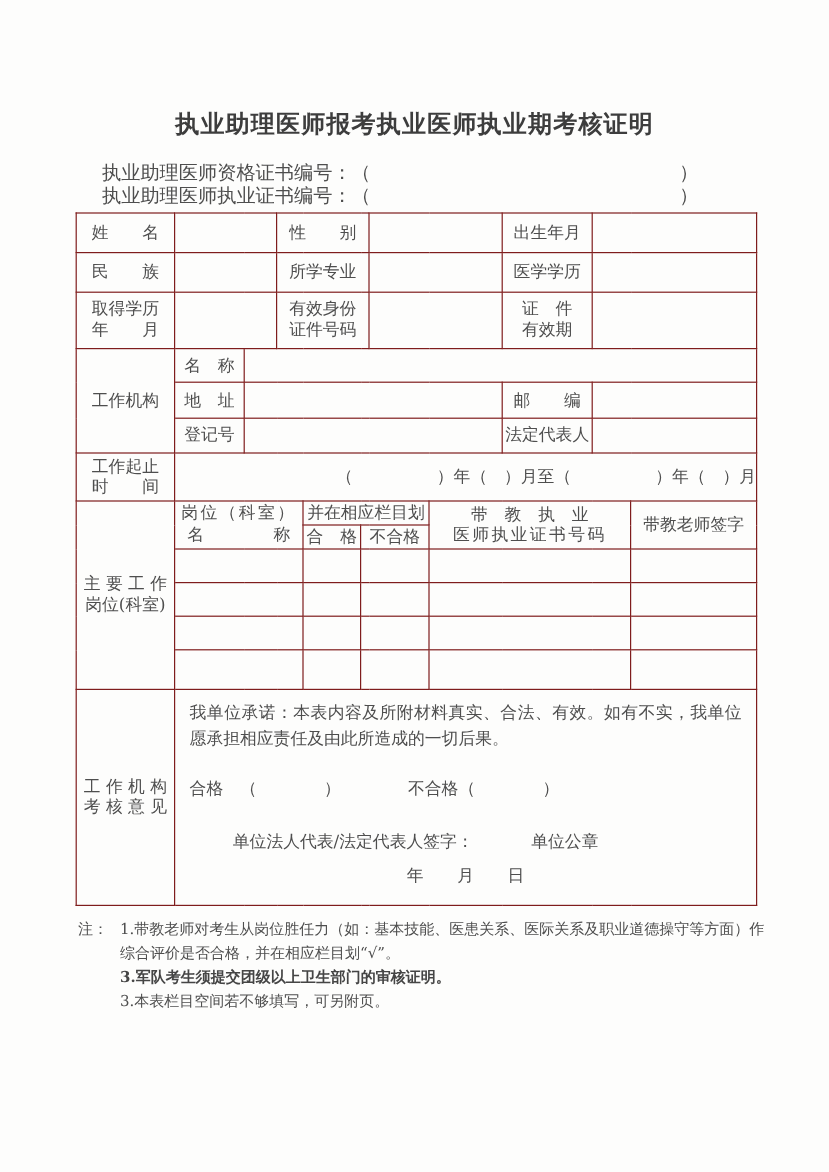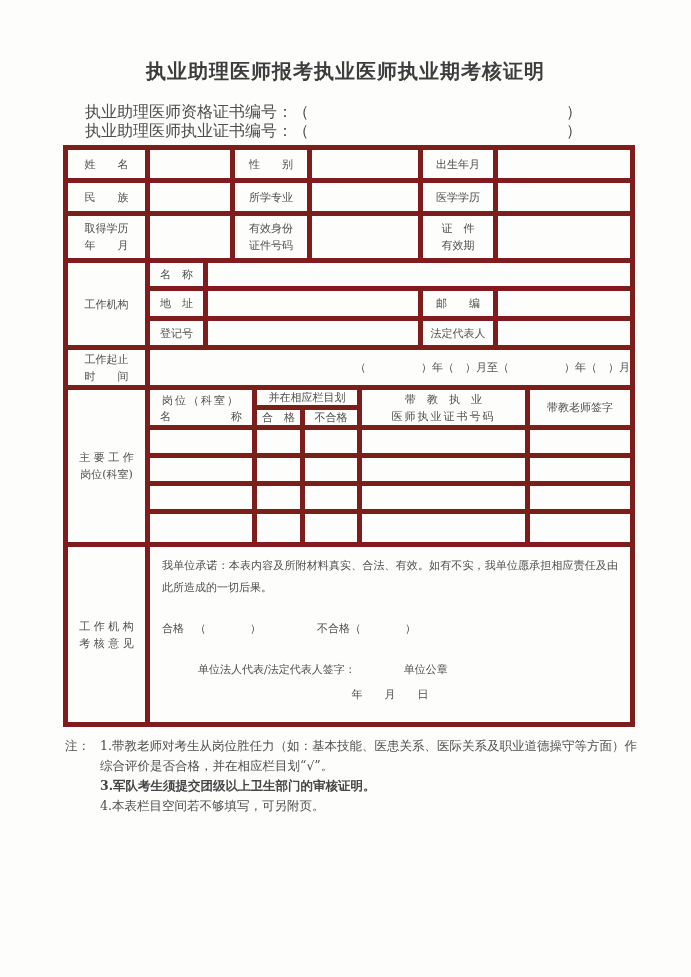--- a/index.html
+++ b/index.html
@@ -2,31 +2,31 @@
 <html><head>
 <meta charset="utf-8">
 <style>
   html,body{margin:0;padding:0;background:#ffffff;}
   .sheet{
     position:relative;width:691px;height:977px;background:#fdfdfc;
     font-family:"DejaVu Serif","Liberation Serif",serif;
     color:#4e4e4e;overflow:hidden;
   }
   .doc-title{
-    padding-top:58px;margin:0;text-align:center;
+    padding-top:90px;margin:0;text-align:center;
     font-size:20px;font-weight:bold;letter-spacing:1px;color:#3d3d3d;
   }
   .cert-block{margin:17px 0 0 85px;width:497px;font-size:16px;line-height:19px;}
   .cert-line{display:flex;align-items:baseline;}
   .cert-line .spacer{flex:1;}
   table.form{
     border-collapse:collapse;table-layout:fixed;width:567px;margin:5px 0 0 63px;
   }
   td{
-    border:5px solid #7f1d1d;font-size:11px;color:#4e4e4e;
+    border:1px solid #7f1d1d;font-size:14px;color:#4e4e4e;
     vertical-align:middle;padding:0;overflow:hidden;
   }
   td.lbl{text-align:center;}
   td.val{}
   .tl{line-height:17px;text-align:center;}
   .h33{height:33px}.h47{height:47px}.h28{height:28px}.h29{height:29px}
   .h30{height:30px}.h40{height:40px}.h20{height:20px}.h33b{height:33px}.h180{height:180px}
   .period-val{padding-left:18px;text-align:right;}
   .ls2{letter-spacing:2px;}
   .pos-name-line{display:flex;justify-content:space-between;padding:0 10px;}
@@ -212,17 +212,17 @@
       </td>
     </tr>
   </tbody>
     </table>
 
   <div class="notes">
     <div class="notes-label">注：</div>
     <div class="notes-items">
       <div>1.带教老师对考生从岗位胜任力（如：基本技能、医患关系、医际关系及职业道德操守等方面）作综合评价是否合格，并在相应栏目划“√”。</div>
       <div class="note-bold">3.军队考生须提交团级以上卫生部门的审核证明。</div>
-      <div>4.本表栏目空间若不够填写，可另附页。</div>
+      <div>3.本表栏目空间若不够填写，可另附页。</div>
     </div>
   </div>
 
 </div>
 
 </body></html>

